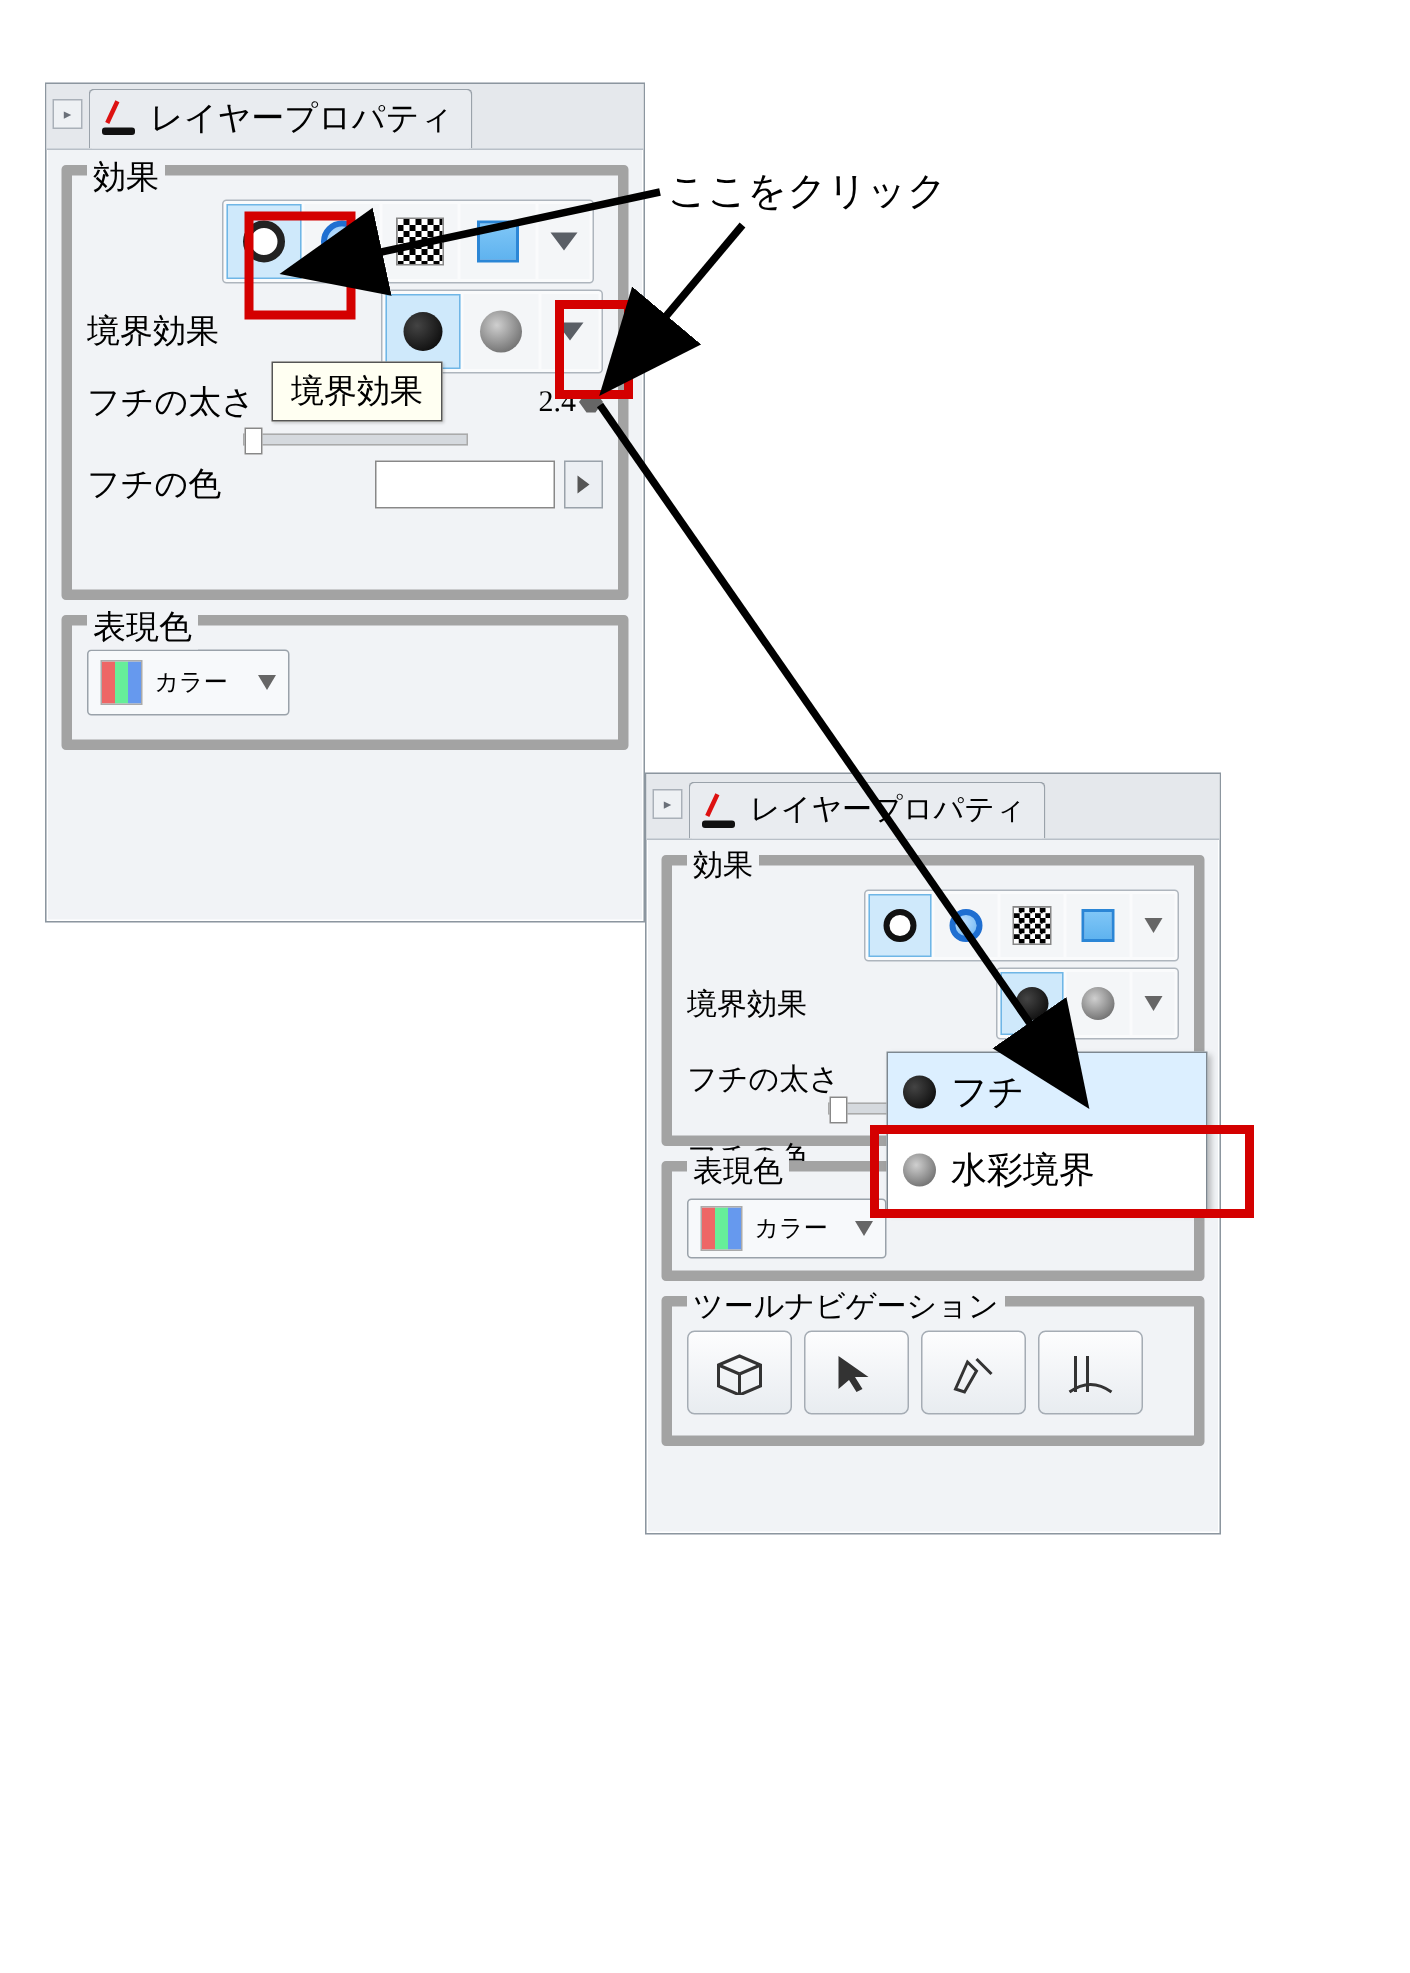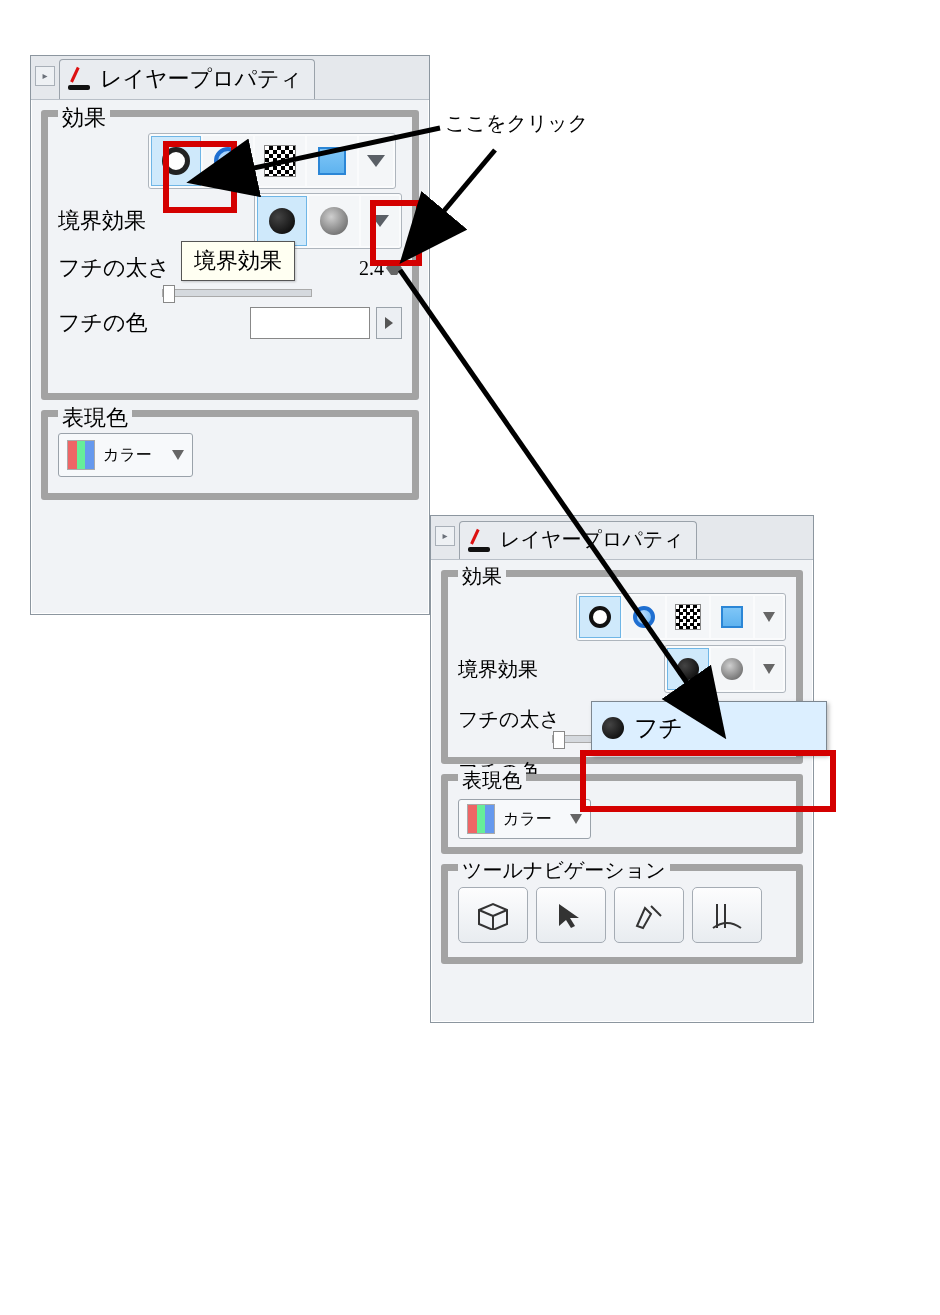--- a/index.html
+++ b/index.html
@@ -156,21 +156,21 @@
   .slider-thumb{position:absolute;left:0;top:-5px;width:12px;height:18px;background:#fff;border:1px solid #888;}
 
   .spinner{display:flex;align-items:center;gap:2px;}
   .spinner-val{font-size:20px;}
   .spinner-btns{display:flex;flex-direction:column;}
   .spinner-btns div{width:16px;height:12px;display:flex;align-items:center;justify-content:center;}
 
   
   .anno {
     position:absolute;
-    font-size:20px;
+    font-size:26px;
     font-family:Liberation Sans, sans-serif;
   }
 
   svg.overlay{position:absolute;left:0;top:0;pointer-events:none;}
 
   .menu-pop {
     position:absolute;
     background:#fff;
     border:1px solid #7d8790;
     box-shadow:2px 2px 4px rgba(0,0,0,.25);
@@ -391,24 +391,28 @@
       <div class="toolbtn">
         <svg width="36" height="30">
             <line x1="8" y1="4" x2="8" y2="28" stroke="#333" stroke-width="2"></line>
             <line x1="16" y1="4" x2="16" y2="28" stroke="#333" stroke-width="2"></line>
             <path d="M4 28 Q18 18 32 28" fill="none" stroke="#333" stroke-width="2"></path>
           </svg>
       </div>
     </div>
   </div>
 
-  <div class="menu-pop" style="left:160px;top:185px;width:236px;">
+  <div class="menu-pop" style="left:160px;top:185px;width:214px;">
     <div class="menu-item sel">
       <div class="ic-dot" style="width:22px;height:22px;"></div>
       <span>フチ</span>
+    </div>
+    <div class="menu-item">
+      <div class="ic-blob" style="width:22px;height:22px;"></div>
+      <span>水彩境界</span>
     </div>
   </div>
 </div>
 
 <div class="redbox" style="left:580px;top:750px;width:256px;height:62px;"></div>
 
 <svg class="overlay" width="940" height="1315">
   <defs>
     <marker id="arr" markerWidth="14" markerHeight="14" refX="2" refY="6" orient="auto">
       <path d="M0,0 L0,12 L14,6 z" fill="#000"></path>

